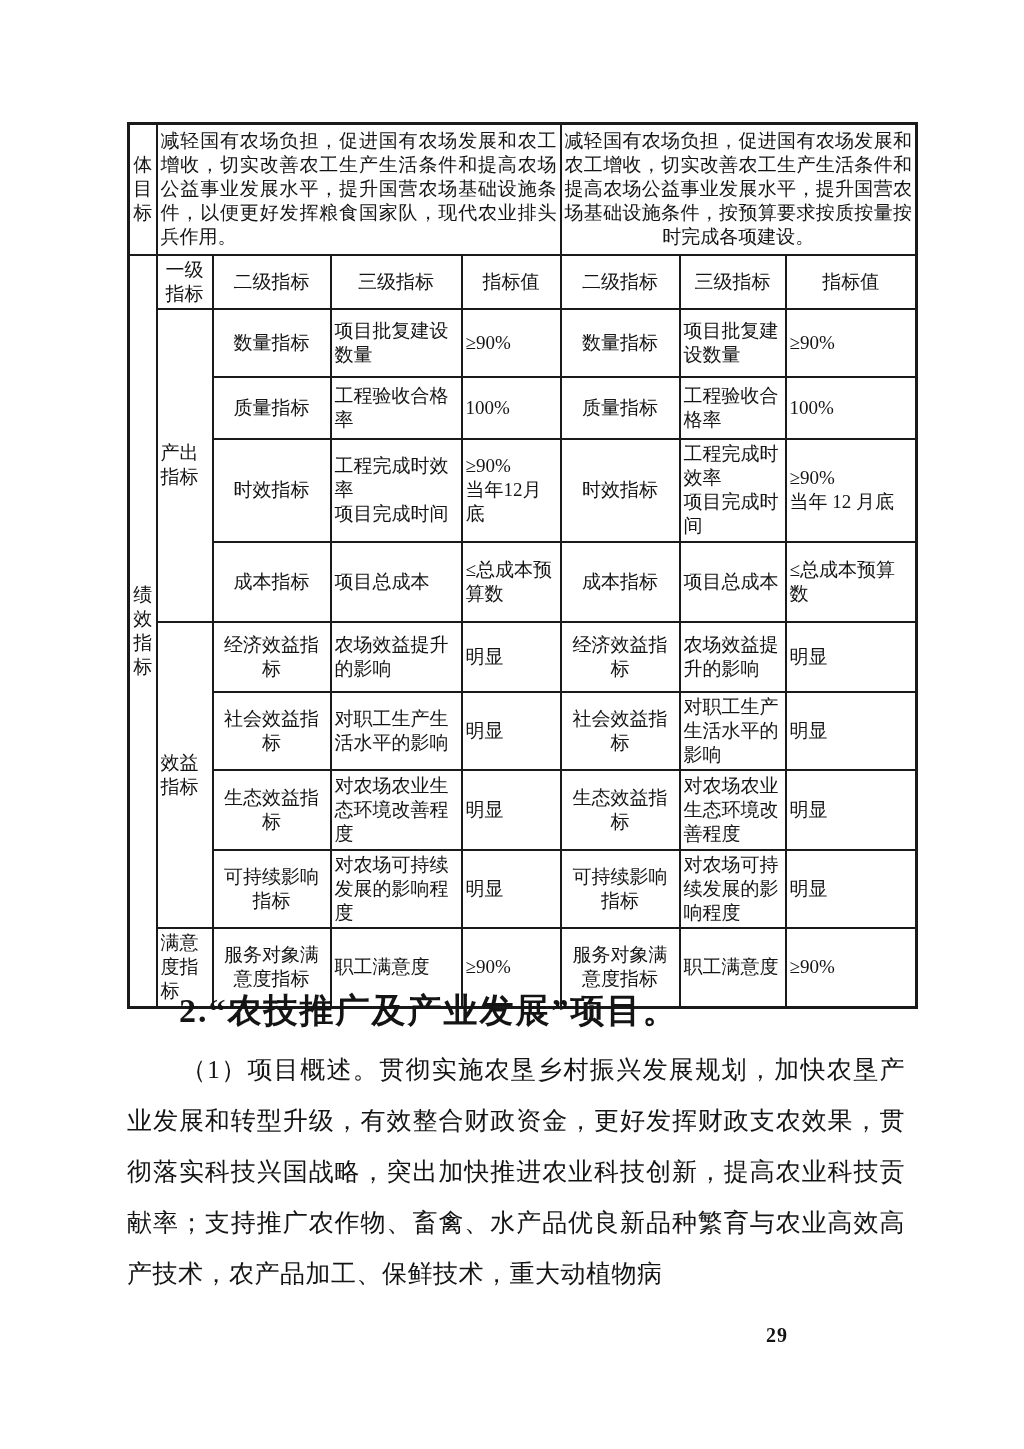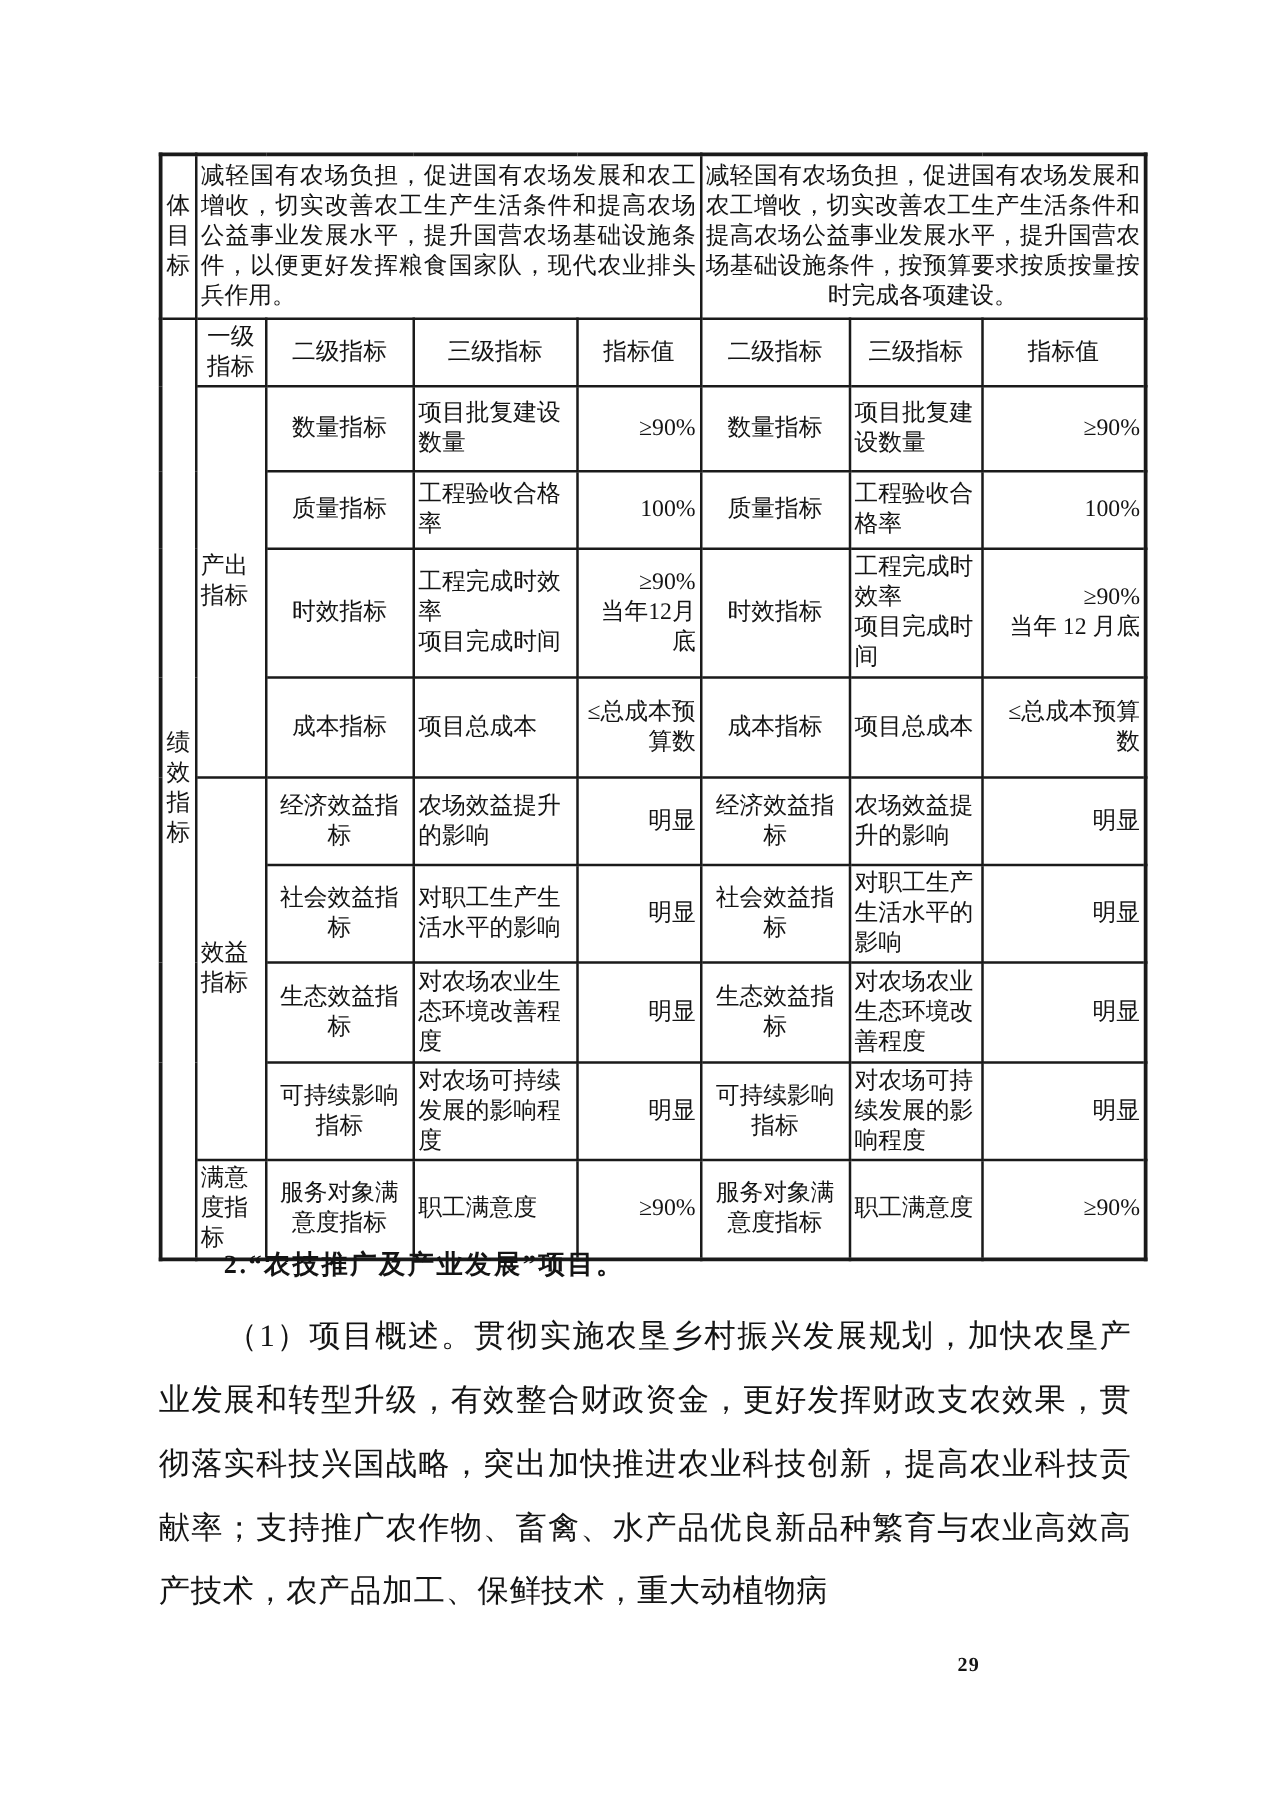--- a/index.html
+++ b/index.html
@@ -30,34 +30,34 @@
   }
   td.toptext{
     font-size:18px;line-height:31px;text-align:justify;
     padding:4px 6px;vertical-align:middle;letter-spacing:0px;
   }
   td.toptext.centerlast{text-align-last:center;}
   td.hd{text-align:center;font-size:20px;line-height:24px;}
   td.grp{text-align:left;padding:2px 1px;}
   td.c2{text-align:center;padding:2px 1px;margin-top:20px;}
   td.c3{text-align:left;padding:2px 4px;}
-  td.cv{text-align:right;padding:2px 1px;}
+  td.cv{text-align:left;padding:2px 1px;}
   
   .bodytext{position:absolute;left:127px;top:992px;width:778px;}
   .heading{
-    font-size:21px;font-weight:bold;margin:0 0 0 52px;
+    font-size:34px;font-weight:bold;margin:0 0 0 52px;
     letter-spacing:2px;line-height:38px;
   }
   .para{
     font-size:25px;line-height:51px;margin:14px 0 0 0;
     text-align:justify;text-indent:54px;letter-spacing:0.5px;
   }
   .pageno{
     position:absolute;left:766px;top:1324px;
-    font-size:16px;font-weight:bold;letter-spacing:1px;
+    font-size:20px;font-weight:bold;letter-spacing:1px;
   }
 </style>
 </head>
 <body>
 
 <div class="page">
 
   <table class="ind">
     <colgroup>
       <col style="width:28px">

